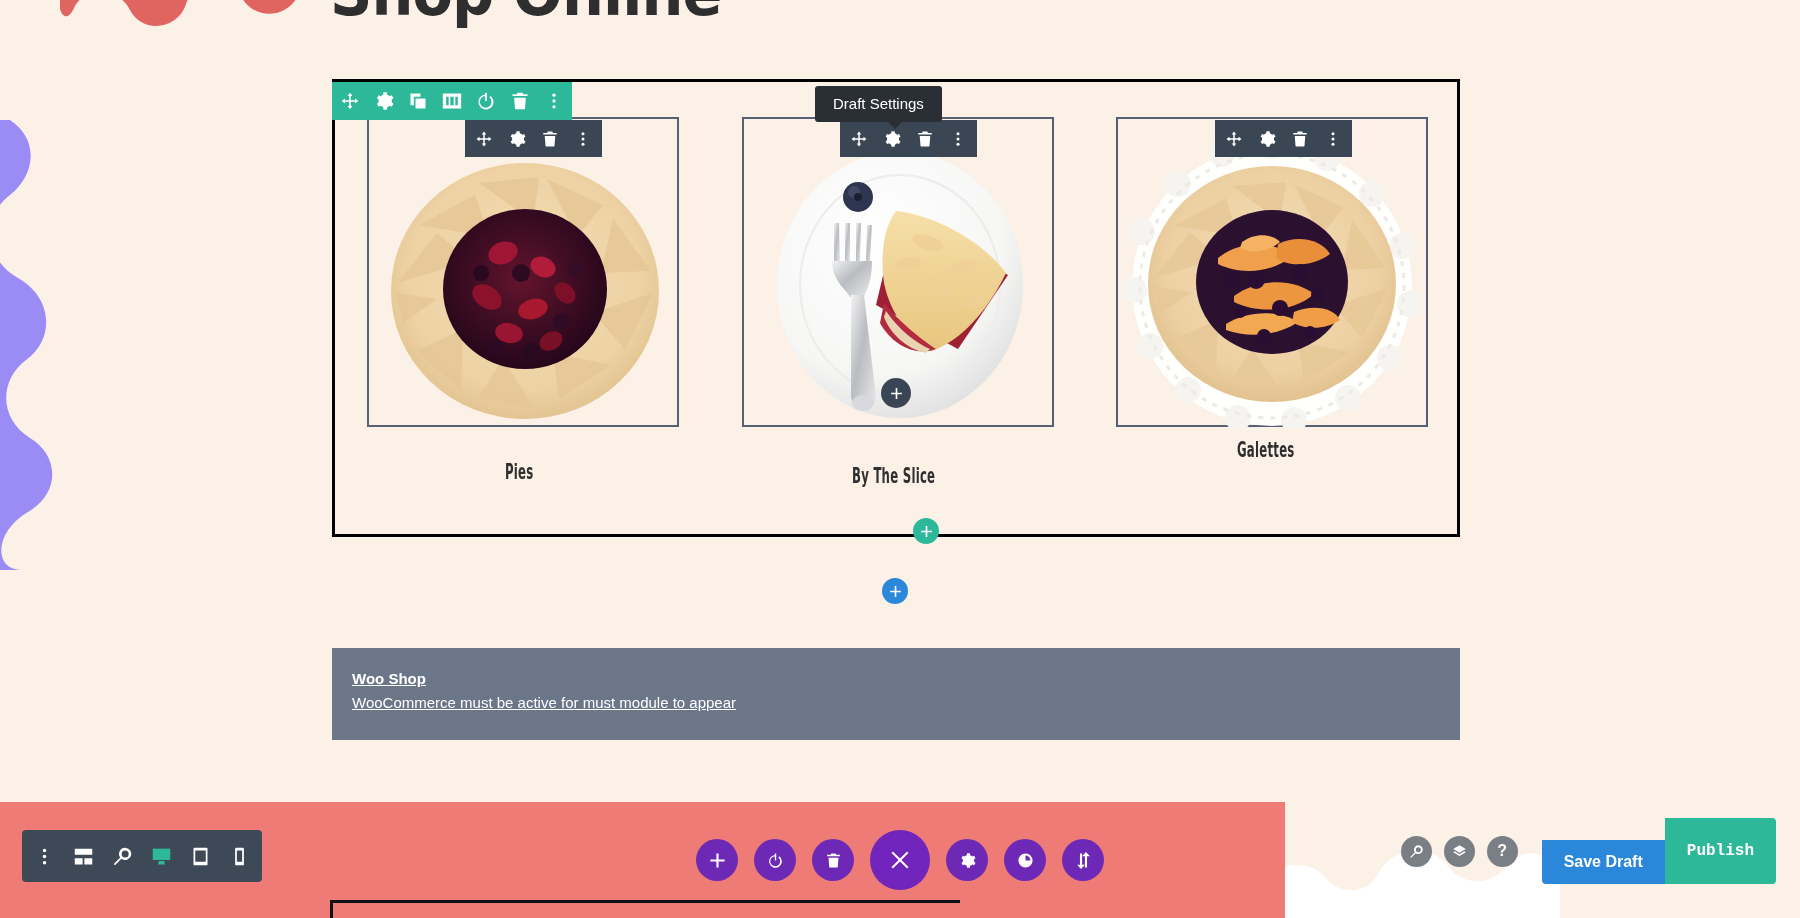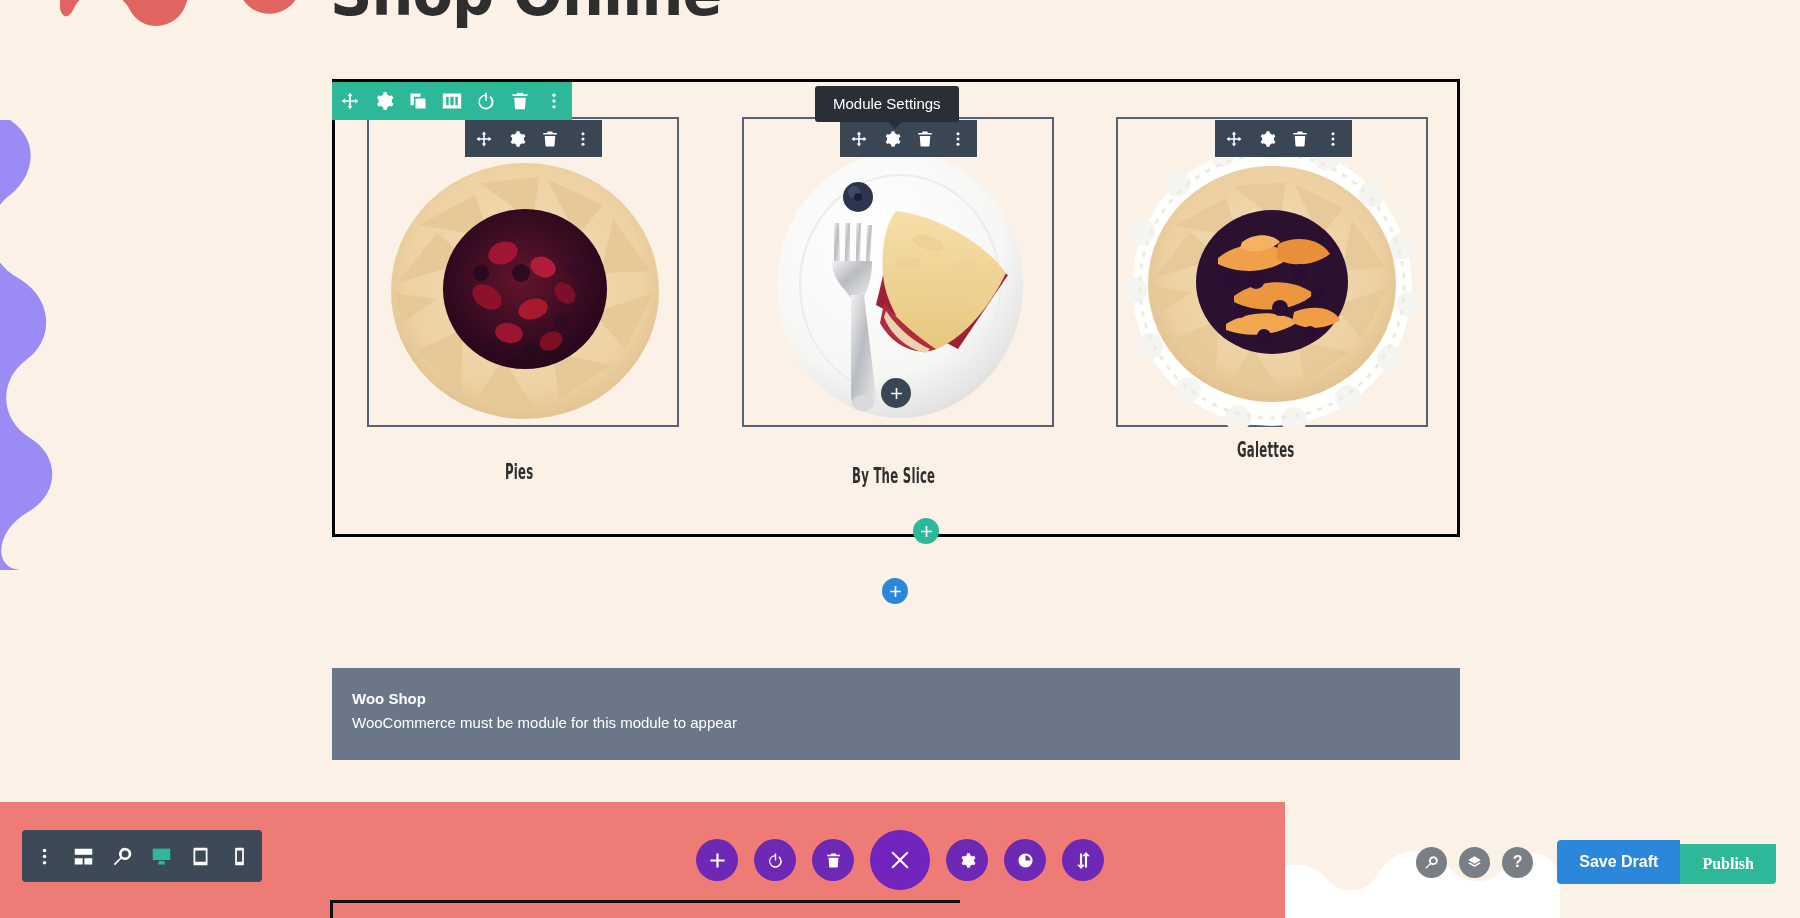--- a/index.html
+++ b/index.html
@@ -130,25 +130,26 @@
     z-index: 32;
   }
   .add-teal { width: 26px; height: 26px; background: #2db89a; }
   .add-blue { width: 26px; height: 26px; background: #2b87da; }
   .add-dark { width: 30px; height: 30px; background: #3b4654; }
   .add-circle svg { width: 13px; height: 13px; fill: #fff; }
 
   
   #woo-notice {
     position: absolute;
-    left: 332px; top: 668px;
+    left: 332px; top: 648px;
     width: 1128px; height: 92px;
     background: #6b7689;
     color: #fff;
     padding: 22px 20px 0 20px;
+    text-decoration: underline;
   }
   #woo-title { font-size: 15px; font-weight: 700; margin-bottom: 7px; }
   #woo-desc  { font-size: 15px; font-weight: 400; }
 
   
   #bottom-band {
     position: absolute;
     left: 0; bottom: 0;
     width: 1800px; height: 116px;
     z-index: 50;
@@ -219,22 +220,22 @@
   #action-buttons { display: flex; margin-left: 12px; border-radius: 4px; overflow: hidden; align-items: flex-end; }
   #btn-save-draft {
     background: #2b87da; color: #fff;
     font-size: 16px; font-weight: 700;
     padding: 13px 22px; border: none; cursor: pointer;
     font-family: "Liberation Sans", sans-serif;
   }
   #btn-publish {
     background: #2db89a; color: #fff;
     font-size: 16px; font-weight: 700;
-    padding: 11px 22px; border: none; cursor: pointer;
-    font-family: Liberation Serif, serif;
+    padding: 24px 22px; border: none; cursor: pointer;
+    font-family: Liberation Mono, monospace;
   }
 </style>
 </head>
 <body>
 
 <div id="stage">
 
   <svg class="blob blob-purple" viewBox="0 0 300 450" preserveAspectRatio="none">
     <path d="M0,0 L150,0 C180,20 175,55 150,75 C120,98 125,140 158,158 C192,177 196,218 166,240
              C138,261 140,300 170,318 C200,336 200,374 168,392 C136,410 132,448 160,450 L0,450 Z" fill="#9b8cf5"></path>
@@ -540,37 +541,37 @@
     </span>
     <span class="tb-icon" title="Row Options">
       <svg viewBox="0 0 24 24">
           <circle cx="12" cy="5" r="2"></circle>
           <circle cx="12" cy="12" r="2"></circle>
           <circle cx="12" cy="19" r="2"></circle>
         </svg>
     </span>
   </div>
 
-  <div id="tooltip">Module Settings</div>
+  <div id="tooltip">Draft Settings</div>
 
   <div class="add-circle add-teal" style="left:913px; top:518px;">
     <svg viewBox="0 0 24 24">
         <path d="M10.5 2h3v8.5H22v3h-8.5V22h-3v-8.5H2v-3h8.5z"></path>
       </svg>
   </div>
 
   <div class="add-circle add-blue" style="left:882px; top:578px;">
     <svg viewBox="0 0 24 24">
         <path d="M10.5 2h3v8.5H22v3h-8.5V22h-3v-8.5H2v-3h8.5z"></path>
       </svg>
   </div>
 
   <div id="woo-notice">
     <div id="woo-title">Woo Shop</div>
-    <div id="woo-desc">WooCommerce must be module for this module to appear</div>
+    <div id="woo-desc">WooCommerce must be active for must module to appear</div>
   </div>
 
   <div id="bottom-band">
     <div id="coral-strip"></div>
     <div id="black-strip"></div>
 
     <div id="left-tools">
       <span class="tb-icon" title="Editor Menu">
         <svg viewBox="0 0 24 24">
             <circle cx="12" cy="5" r="2"></circle>

